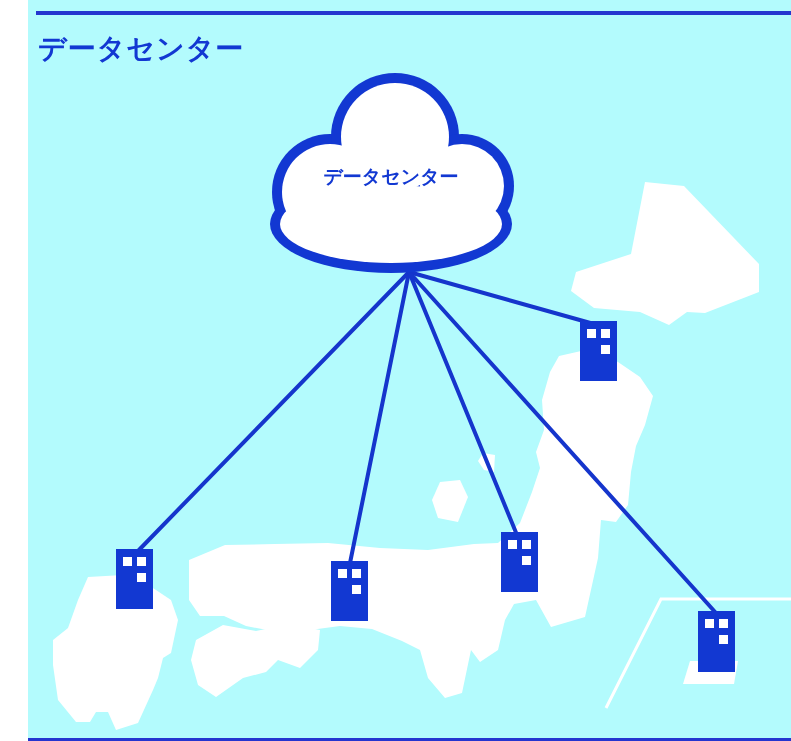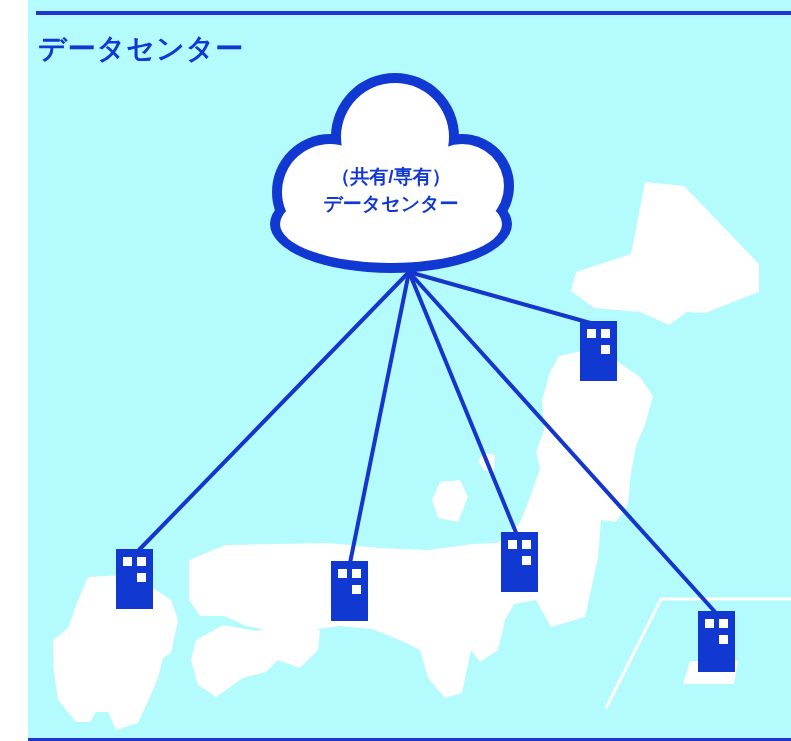--- a/index.html
+++ b/index.html
@@ -91,18 +91,17 @@
       <g transform="translate(670,611)">
         <rect width="37" height="61" fill="var(--accent)"></rect>
         <rect x="7" y="8" width="9" height="9" fill="var(--land)"></rect>
         <rect x="21" y="8" width="9" height="9" fill="var(--land)"></rect>
         <rect x="21" y="24" width="9" height="9" fill="var(--land)"></rect>
       </g>
     </g>
   </svg>
 
   <div class="cloud-text">
-    <div>（共有/専有）</div>
     <div>データセンター</div>
   </div>
 
   <div class="rule bottom"></div>
 </div>
 
 </body></html>

